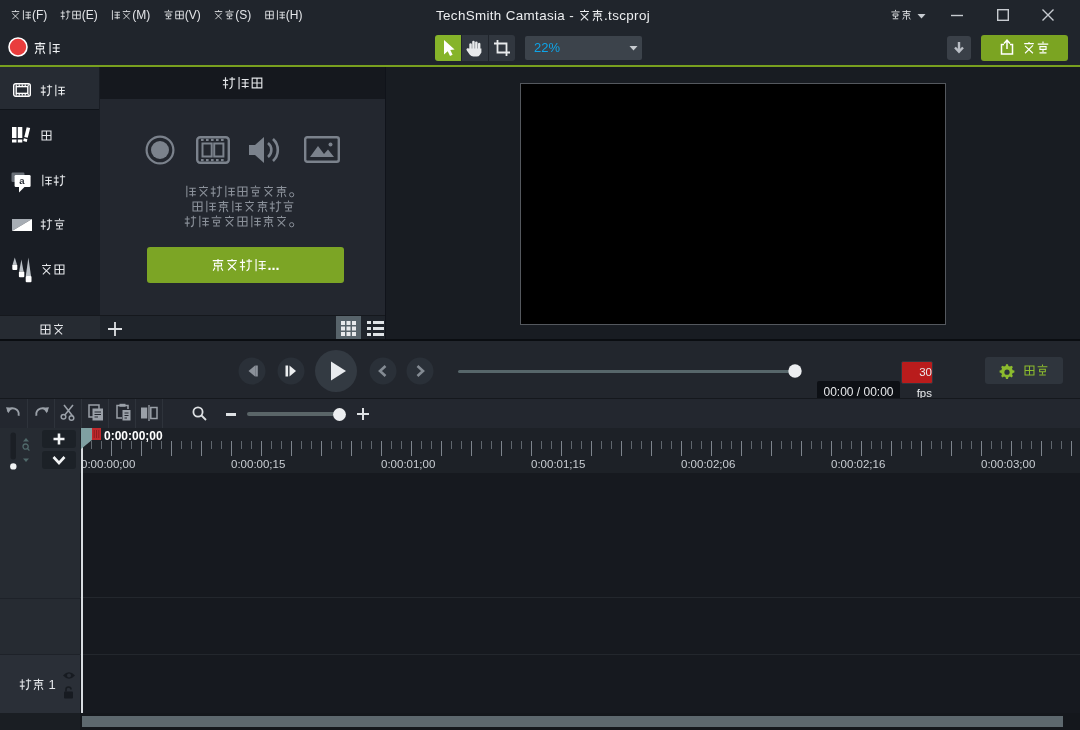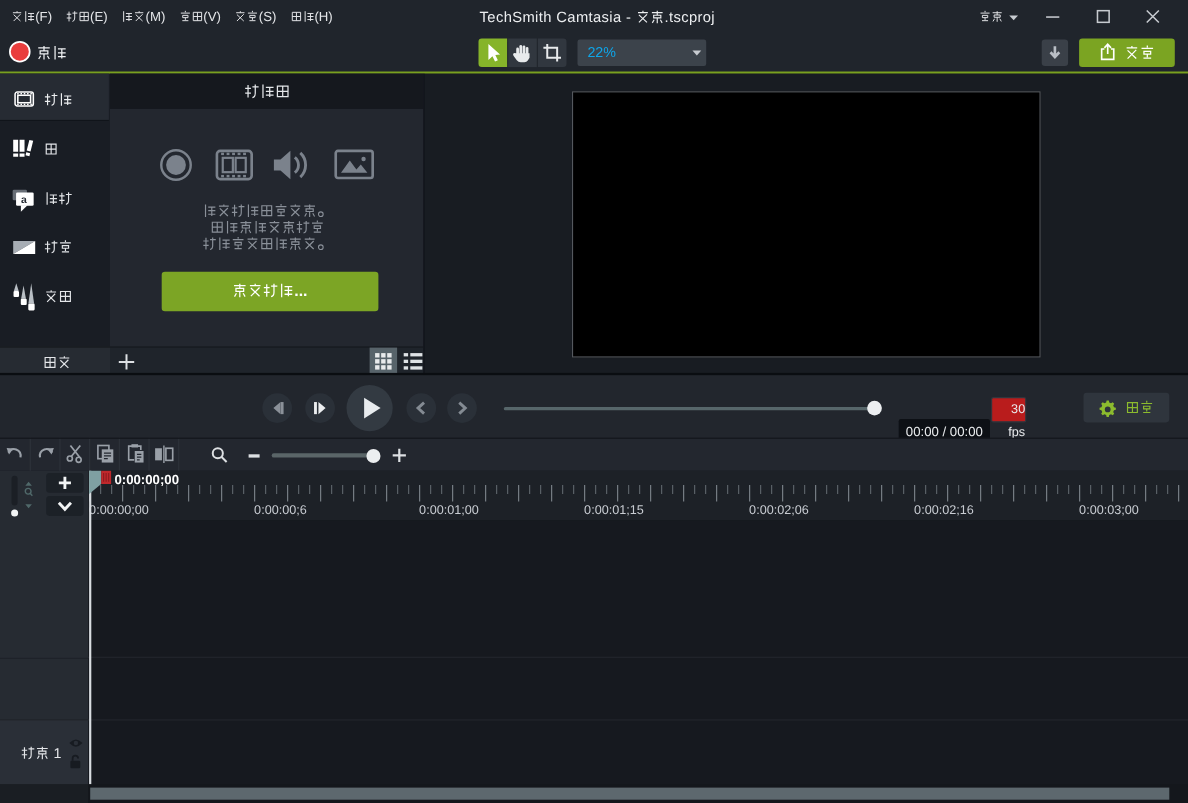--- a/index.html
+++ b/index.html
@@ -490,21 +490,21 @@
 
 <div class="abs" style="left:0;top:339px;width:1080px;height:2px;background:#0a0d11;"></div>
 <div class="abs" style="left:0;top:398px;width:1080px;height:1px;background:#15181d;"></div>
 
 <div class="abs" id="ruler" style="left:80px;top:428px;width:1000px;height:45px;background:#1d2127;">
   <svg class="abs" width="1000" height="45" style="left:0;top:0">
       <path d="M11.5,13 V21 M21.5,13 V21 M41.5,13 V21 M51.5,13 V21 M71.5,13 V21 M81.5,13 V21 M101.5,13 V21 M111.5,13 V21 M131.5,13 V21 M141.5,13 V21 M161.5,13 V21 M171.5,13 V21 M191.5,13 V21 M201.5,13 V21 M221.5,13 V21 M231.5,13 V21 M251.5,13 V21 M261.5,13 V21 M281.5,13 V21 M291.5,13 V21 M311.5,13 V21 M321.5,13 V21 M341.5,13 V21 M351.5,13 V21 M371.5,13 V21 M381.5,13 V21 M401.5,13 V21 M411.5,13 V21 M431.5,13 V21 M441.5,13 V21 M461.5,13 V21 M471.5,13 V21 M491.5,13 V21 M501.5,13 V21 M521.5,13 V21 M531.5,13 V21 M551.5,13 V21 M561.5,13 V21 M581.5,13 V21 M591.5,13 V21 M611.5,13 V21 M621.5,13 V21 M641.5,13 V21 M651.5,13 V21 M671.5,13 V21 M681.5,13 V21 M701.5,13 V21 M711.5,13 V21 M731.5,13 V21 M741.5,13 V21 M761.5,13 V21 M771.5,13 V21 M791.5,13 V21 M801.5,13 V21 M821.5,13 V21 M831.5,13 V21 M851.5,13 V21 M861.5,13 V21 M881.5,13 V21 M891.5,13 V21 M911.5,13 V21 M921.5,13 V21 M941.5,13 V21 M951.5,13 V21 M971.5,13 V21 M981.5,13 V21" stroke="#5f666d" stroke-width="1"></path>
       <path d="M1.5,13 V28 M31.5,13 V28 M61.5,13 V28 M91.5,13 V28 M121.5,13 V28 M151.5,13 V28 M181.5,13 V28 M211.5,13 V28 M241.5,13 V28 M271.5,13 V28 M301.5,13 V28 M331.5,13 V28 M361.5,13 V28 M391.5,13 V28 M421.5,13 V28 M451.5,13 V28 M481.5,13 V28 M511.5,13 V28 M541.5,13 V28 M571.5,13 V28 M601.5,13 V28 M631.5,13 V28 M661.5,13 V28 M691.5,13 V28 M721.5,13 V28 M751.5,13 V28 M781.5,13 V28 M811.5,13 V28 M841.5,13 V28 M871.5,13 V28 M901.5,13 V28 M931.5,13 V28 M961.5,13 V28 M991.5,13 V28" stroke="#7e858d" stroke-width="1"></path>
     </svg>
   <div class="abs row tclabel" style="left:1px;top:30px;">0:00:00;00</div>
-  <div class="abs row tclabel" style="left:151px;top:30px;">0:00:00;6</div>
+  <div class="abs row tclabel" style="left:151px;top:30px;">0:00:00;15</div>
   <div class="abs row tclabel" style="left:301px;top:30px;">0:00:01;00</div>
   <div class="abs row tclabel" style="left:451px;top:30px;">0:00:01;15</div>
   <div class="abs row tclabel" style="left:601px;top:30px;">0:00:02;06</div>
   <div class="abs row tclabel" style="left:751px;top:30px;">0:00:02;16</div>
   <div class="abs row tclabel" style="left:901px;top:30px;text-align:center;">0:00:03;00</div>
 </div>
 <div class="abs" id="trackarea" style="left:80px;top:473px;width:1000px;height:240px;background:#16191f;">
   <div class="abs" style="left:0;top:124px;width:1000px;height:1px;background:#23272d;"></div>
   <div class="abs" style="left:0;top:181px;width:1000px;height:1px;background:#23272d;"></div>
 </div>

